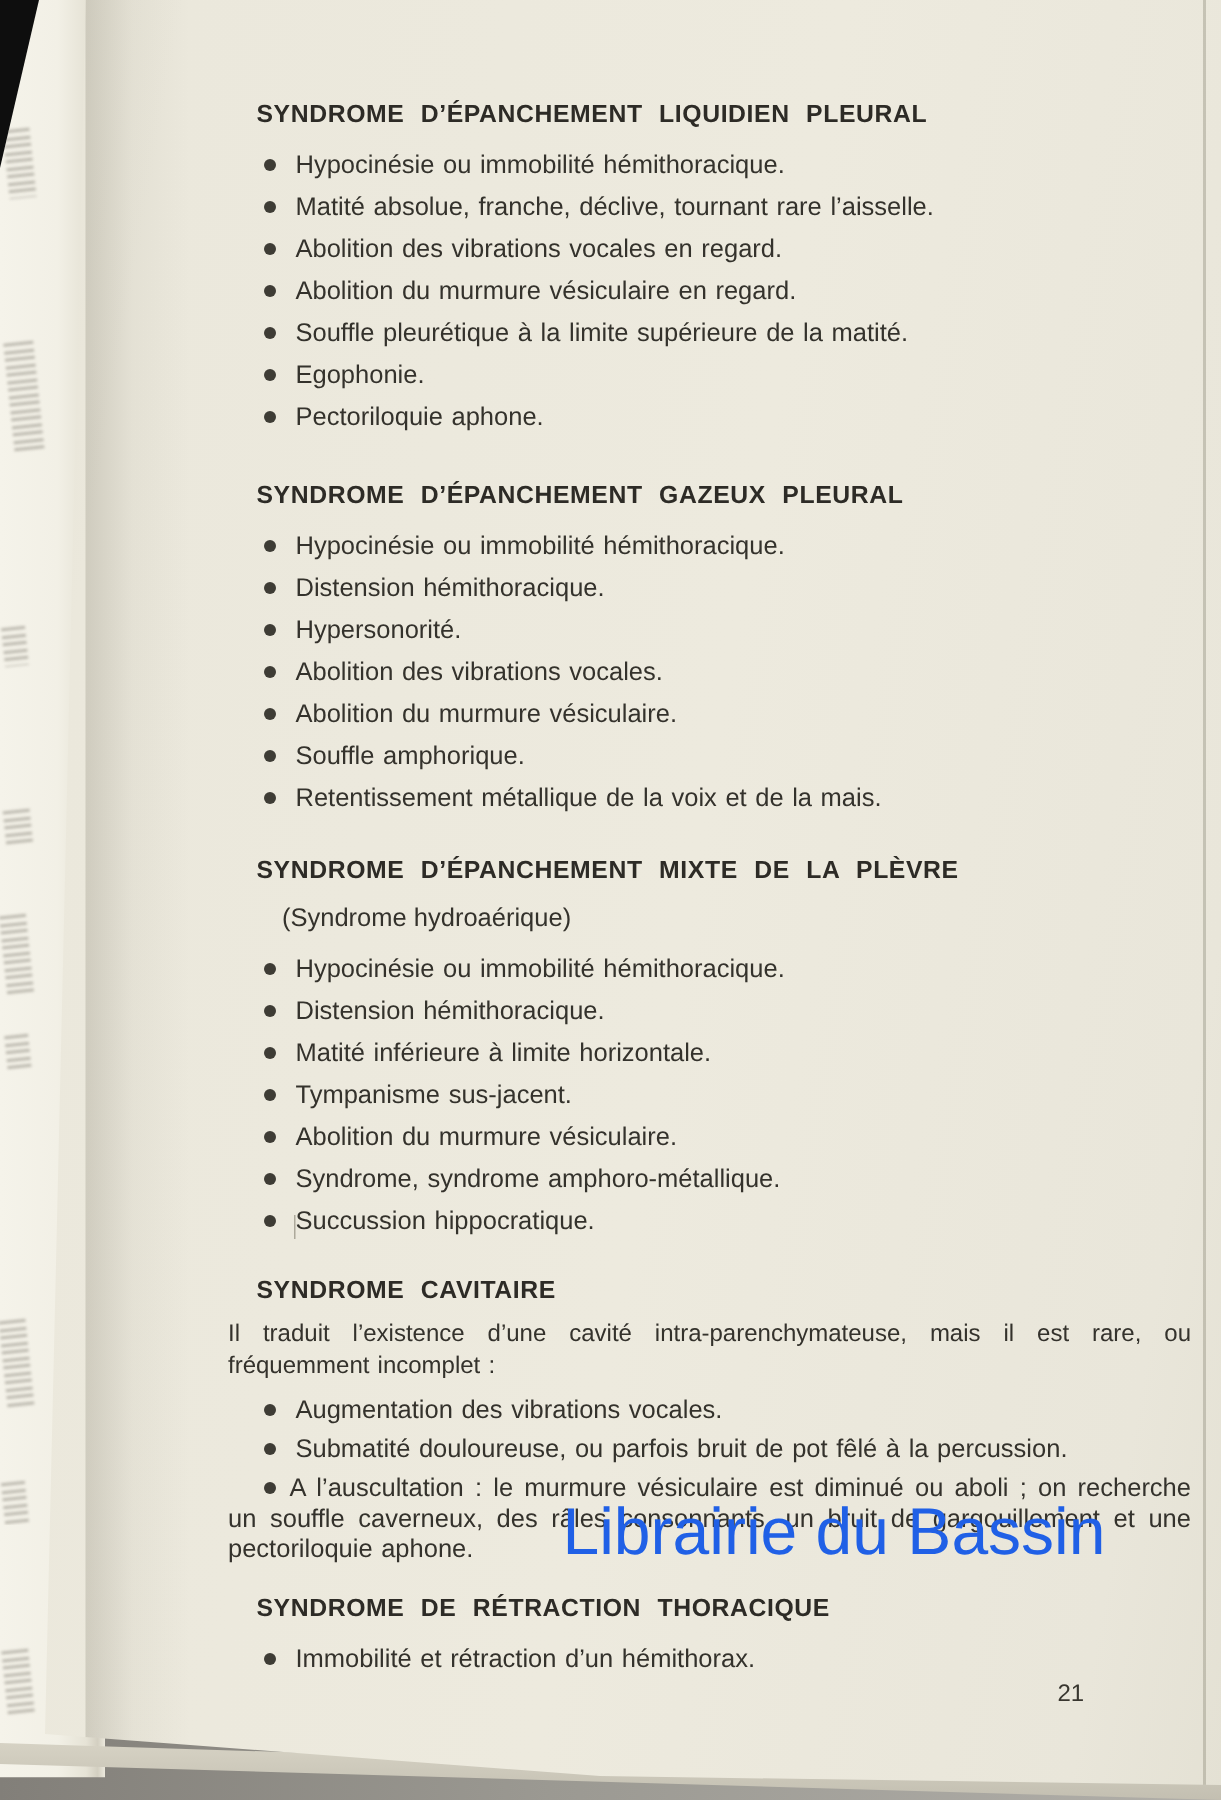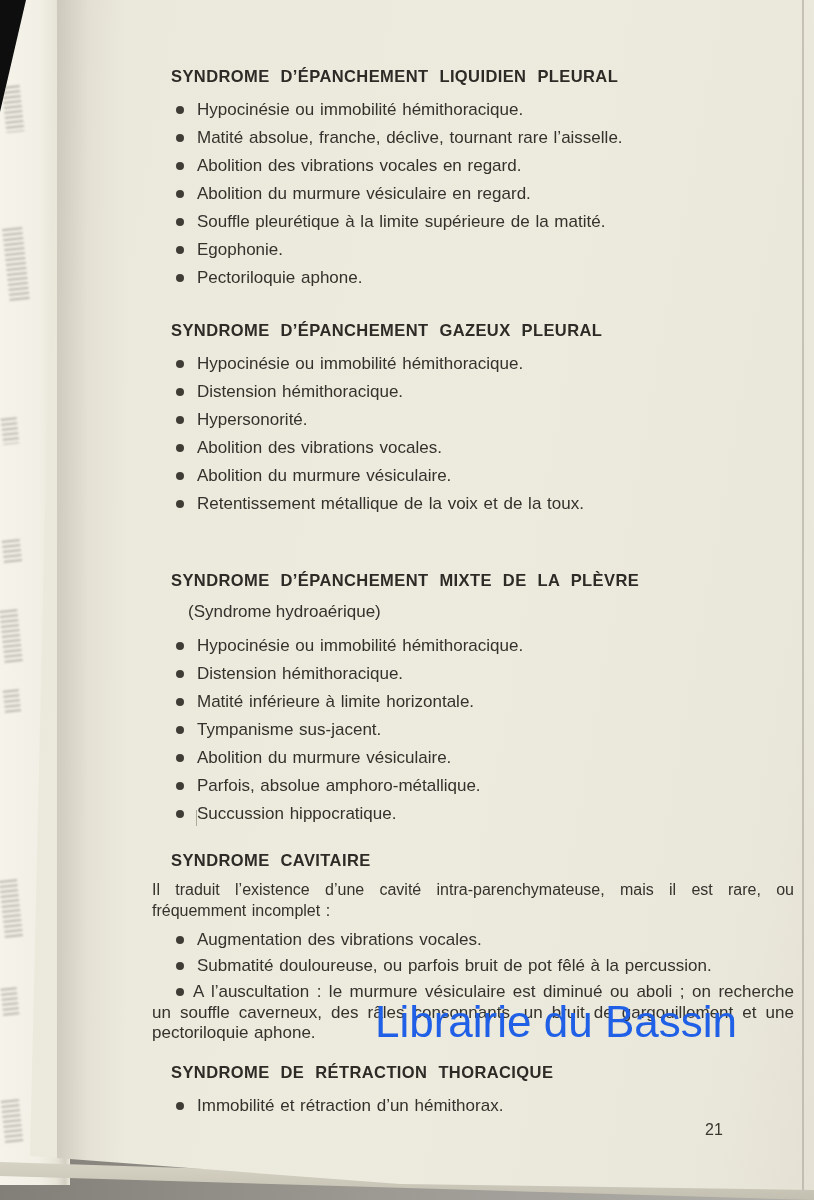--- a/index.html
+++ b/index.html
@@ -93,33 +93,34 @@
           </div>
         </div>
         <div class="section s-1">
           <h2 class="section-title">SYNDROME D’ÉPANCHEMENT GAZEUX PLEURAL</h2>
           <div class="bullets">
             <div class="bullet-item"><span class="dot"></span><span>Hypocinésie ou immobilité hémithoracique.</span></div>
             <div class="bullet-item"><span class="dot"></span><span>Distension hémithoracique.</span></div>
             <div class="bullet-item"><span class="dot"></span><span>Hypersonorité.</span></div>
             <div class="bullet-item"><span class="dot"></span><span>Abolition des vibrations vocales.</span></div>
             <div class="bullet-item"><span class="dot"></span><span>Abolition du murmure vésiculaire.</span></div>
-            <div class="bullet-item"><span class="dot"></span><span>Retentissement métallique de la voix et de la toux.</span></div>
+            <div class="bullet-item"><span class="dot"></span><span>Souffle amphorique.</span></div>
+            <div class="bullet-item"><span class="dot"></span><span>Retentissement métallique de la voix et de la mais.</span></div>
           </div>
         </div>
         <div class="section s-2">
           <h2 class="section-title">SYNDROME D’ÉPANCHEMENT MIXTE DE LA PLÈVRE</h2>
           <div class="section-subtitle">(Syndrome hydroaérique)</div>
           <div class="bullets">
             <div class="bullet-item"><span class="dot"></span><span>Hypocinésie ou immobilité hémithoracique.</span></div>
             <div class="bullet-item"><span class="dot"></span><span>Distension hémithoracique.</span></div>
             <div class="bullet-item"><span class="dot"></span><span>Matité inférieure à limite horizontale.</span></div>
             <div class="bullet-item"><span class="dot"></span><span>Tympanisme sus-jacent.</span></div>
             <div class="bullet-item"><span class="dot"></span><span>Abolition du murmure vésiculaire.</span></div>
-            <div class="bullet-item"><span class="dot"></span><span>Parfois, absolue amphoro-métallique.</span></div>
+            <div class="bullet-item"><span class="dot"></span><span>Syndrome, syndrome amphoro-métallique.</span></div>
             <div class="bullet-item"><span class="dot"></span><span>Succussion hippocratique.</span></div>
           </div>
         </div>
         <div class="section s-3">
           <h2 class="section-title">SYNDROME CAVITAIRE</h2>
           <p class="section-intro" style="margin: 9px 0px 0px;">Il traduit l’existence d’une cavité intra-parenchymateuse, mais il est rare, ou fréquemment incomplet :</p>
           <div class="bullets">
             <div class="bullet-item"><span class="dot"></span><span>Augmentation des vibrations vocales.</span></div>
             <div class="bullet-item"><span class="dot"></span><span>Submatité douloureuse, ou parfois bruit de pot fêlé à la percussion.</span></div>
             <div class="bullet-item long"><span class="dot"></span><span>A l’auscultation : le murmure vésiculaire est diminué ou aboli ; on recherche un souffle caverneux, des râles consonnants, un bruit de gargouillement et une pectoriloquie aphone.</span></div>

